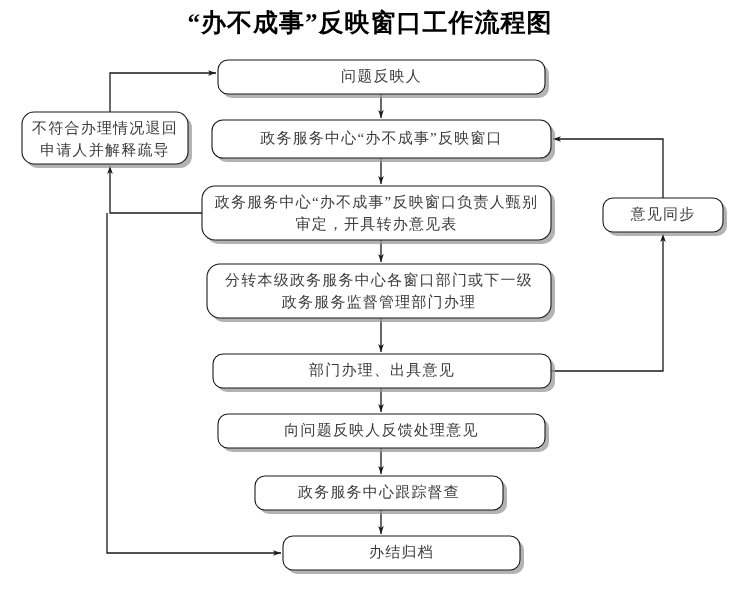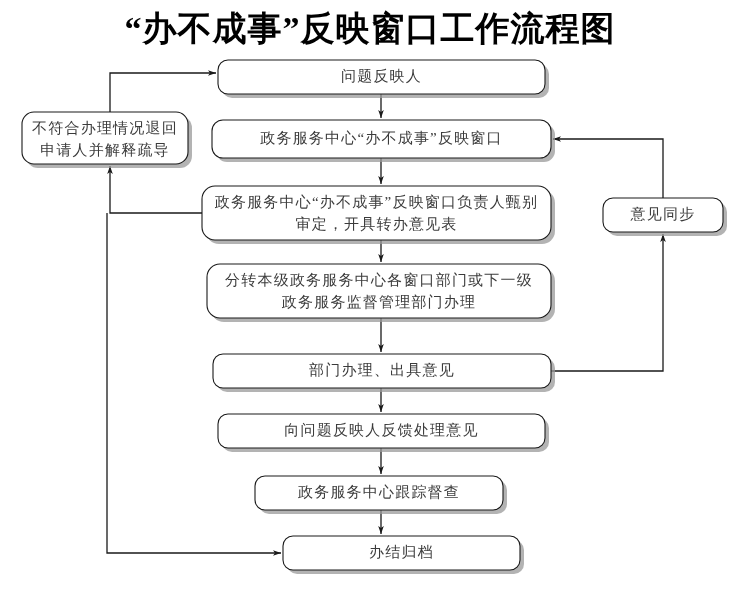--- a/index.html
+++ b/index.html
@@ -19,21 +19,21 @@
     height: 593px;
     background: #ffffff;
   }
   .chart-title {
     position: absolute;
     top: 6px;
     left: 0;
     width: 740px;
     text-align: center;
     font-family: "Liberation Serif", "DejaVu Serif", serif;
-    font-size: 34px;
+    font-size: 25px;
     font-weight: bold;
     color: #000000;
     letter-spacing: 1px;
     white-space: nowrap;
   }
   svg.flow {
     position: absolute;
     top: 0;
     left: 0;
     width: 740px;

